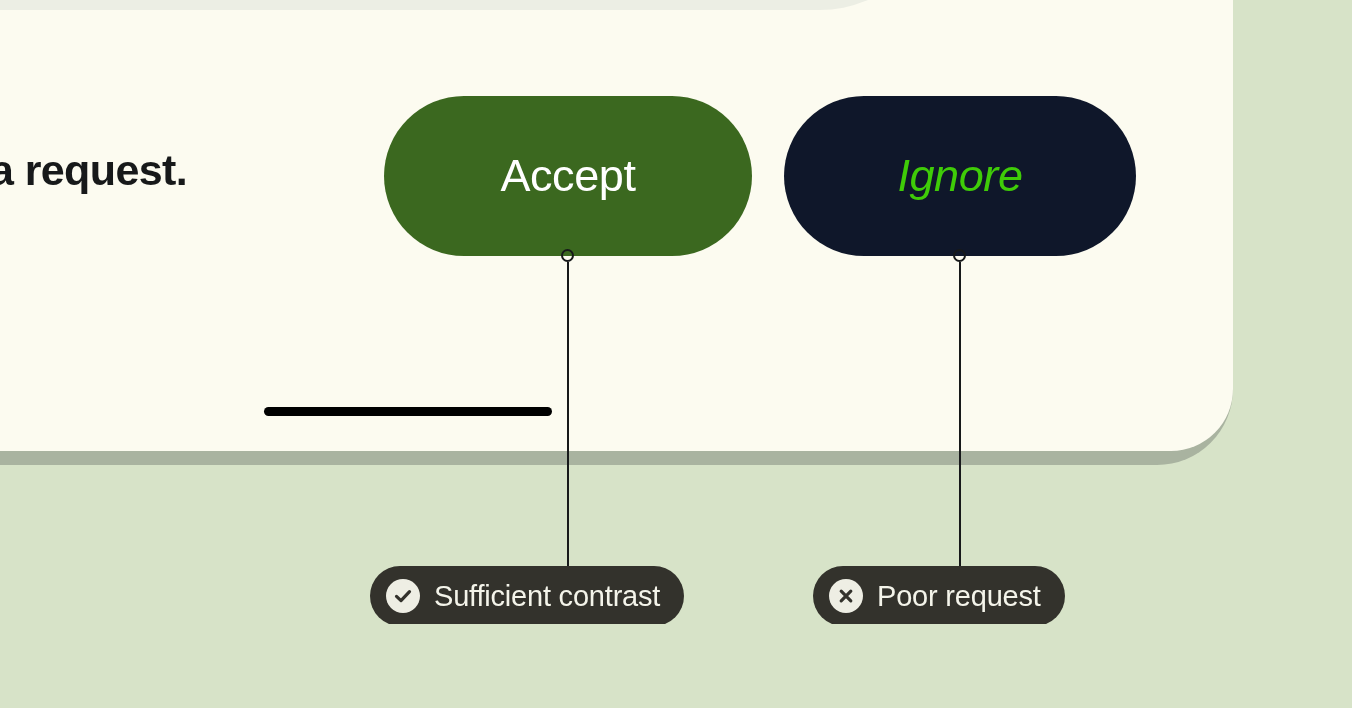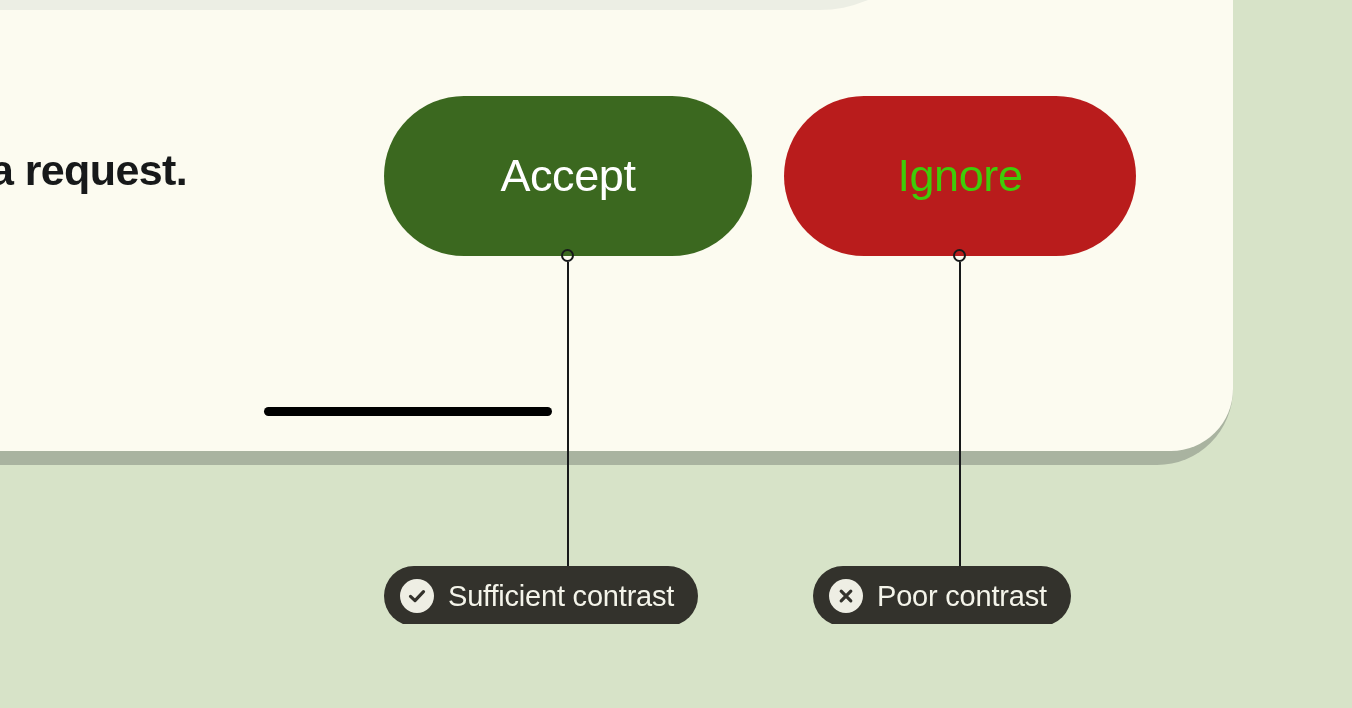--- a/index.html
+++ b/index.html
@@ -89,22 +89,23 @@
     width: 368px;
     height: 160px;
     background: #3b681f;
     color: #ffffff;
   }
   .btn-ignore {
     left: 784px;
     top: 96px;
     width: 352px;
     height: 160px;
-    background: #b91c1c;
+    background: #0f172a;
     color: #3fcc08;
+    font-style: italic;
   }
 
   
   .home-indicator {
     position: absolute;
     left: 264px;
     top: 407px;
     width: 288px;
     height: 9px;
     background: #000000;
@@ -136,21 +137,21 @@
   .callout {
     position: absolute;
     display: flex;
     align-items: center;
     height: 60px;
     background: #33322c;
     border-radius: 40px;
     padding: 0 24px 0 16px;
     box-sizing: border-box;
   }
-  .callout-good { left: 384px; top: 566px; }
+  .callout-good { left: 370px; top: 566px; }
   .callout-bad  { left: 813px; top: 566px; }
 
   .callout-icon {
     width: 34px;
     height: 34px;
     border-radius: 50%;
     background: #eeeee4;
     display: flex;
     align-items: center;
     justify-content: center;
@@ -200,16 +201,16 @@
     </span>
     <span class="callout-label">Sufficient contrast</span>
   </div>
 
   <div class="callout callout-bad">
     <span class="callout-icon">
       <svg width="22" height="22" viewBox="0 0 22 22" aria-hidden="true">
         <path d="M6.2 6.2 L15.8 15.8 M15.8 6.2 L6.2 15.8" fill="none" stroke="#33322c" stroke-width="3.2" stroke-linecap="round"></path>
       </svg>
     </span>
-    <span class="callout-label">Poor contrast</span>
+    <span class="callout-label">Poor request</span>
   </div>
 
 </div>
 
 </body></html>

